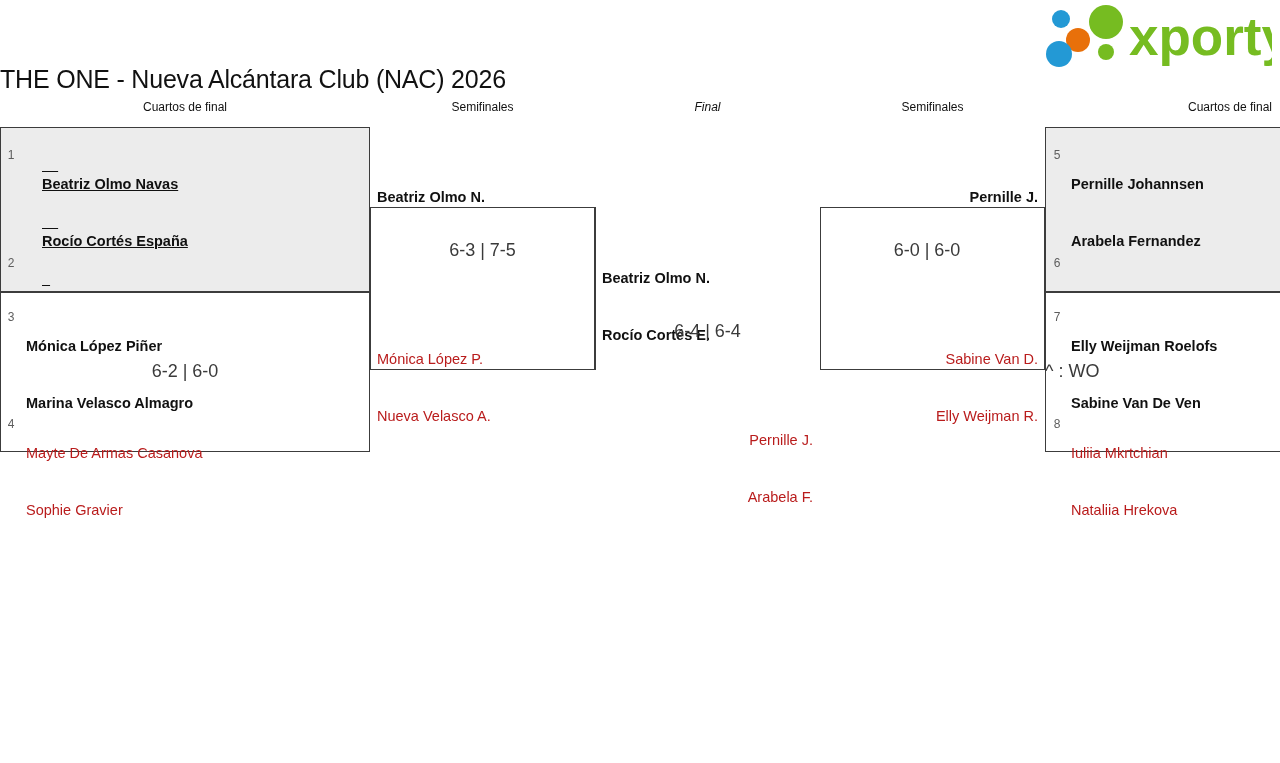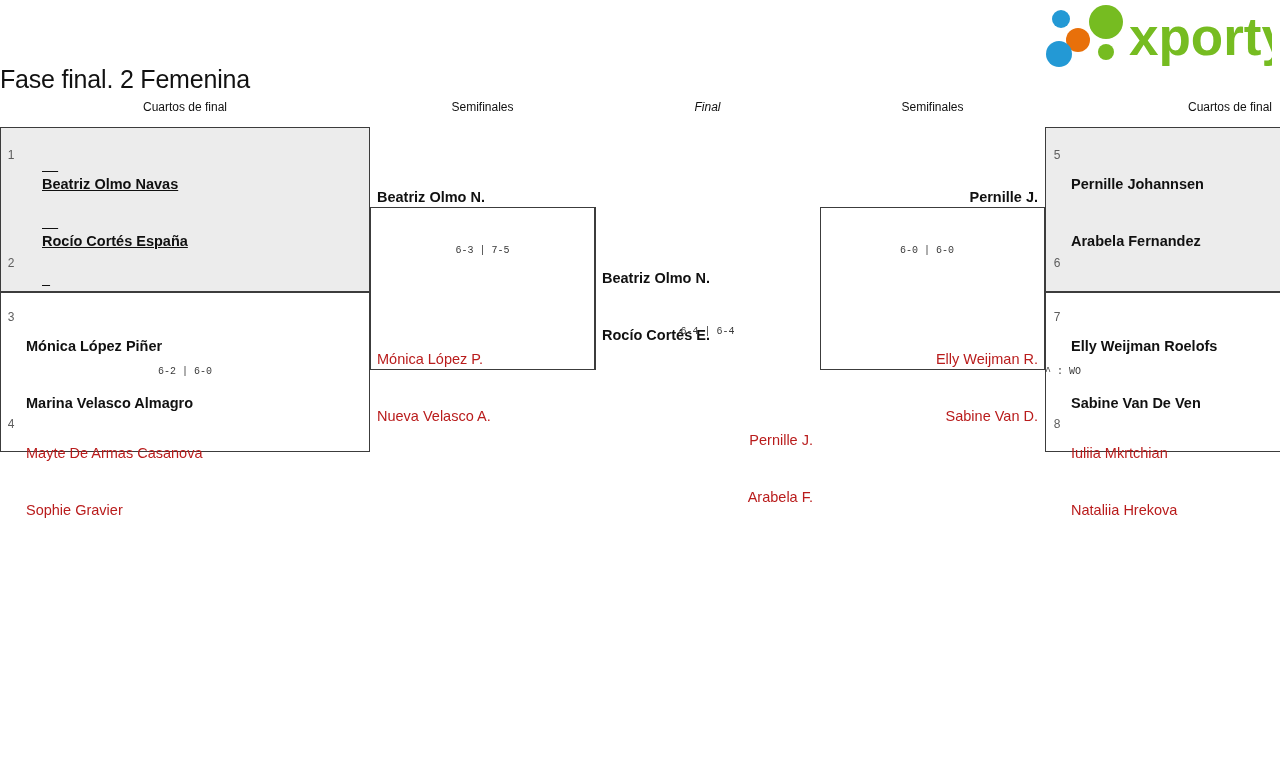--- a/index.html
+++ b/index.html
@@ -82,41 +82,41 @@
     font-size: 14.5px;
     line-height: 19px;
     white-space: pre;
   }
   .team .l { display: block; }
   .winner { font-weight: 700; color: #111111; }
   .loser  { font-weight: 400; color: #b91c1c; }
 
   .score {
     position: absolute;
-    font-size: 10px;
+    font-size: 18px;
     line-height: 19px;
     color: #3a3a3a;
     white-space: nowrap;
-    font-family: Liberation Mono, monospace;
   }
   .score-c { text-align: center; }
   .score-r { text-align: left; }
 
   
   .line {
     position: absolute;
     background: #3c3c3c;
   }
   .vline { width: 1px; }
 </style>
 </head>
 <body>
 
 <div class="header">
   <div class="title">
+    <span class="title-line">THE ONE - Nueva Alcántara Club (NAC) 2026</span>
     <span class="title-line">Fase final. 2 Femenina</span>
   </div>
 
   <div class="logo">
     <svg width="228" height="64" viewBox="0 0 228 64" xmlns="http://www.w3.org/2000/svg">
       <circle cx="17" cy="15" r="9" fill="#2399d5"></circle>
       <circle cx="62" cy="18" r="17" fill="#76bc21"></circle>
       <circle cx="34" cy="36" r="12" fill="#e8700a"></circle>
       <circle cx="62" cy="48" r="8" fill="#76bc21"></circle>
       <circle cx="15" cy="50" r="13" fill="#2399d5"></circle>
@@ -181,22 +181,22 @@
     <span class="l">Arabela F.</span>
   </div>
 
   <div class="team winner" style="left:820px; top:150px; width:218px; text-align:right;">
     <span class="l">Pernille J.</span>
     <span class="l">Arabela F.</span>
   </div>
   <div class="match-box box-white" style="left:820px; top:207px; width:225px; height:163px;"></div>
   <div class="score score-c" style="left:820px; top:241px; width:214px;">6-0 | 6-0</div>
   <div class="team loser" style="left:820px; top:312px; width:218px; text-align:right;">
+    <span class="l">Sabine Van D.</span>
     <span class="l">Elly Weijman R.</span>
-    <span class="l">Sabine Van D.</span>
   </div>
 
   <div class="match-box box-gray" style="left:1045px; top:127px; width:370px; height:165px;"></div>
   <div class="seed" style="left:1048px; top:148px;">5</div>
   <div class="team winner" style="left:1071px; top:137px;">
     <span class="l">Pernille Johannsen</span>
     <span class="l">Arabela Fernandez</span>
   </div>
   <div class="seed" style="left:1048px; top:256px;">6</div>
   <div class="team loser" style="left:1071px; top:254px;">

